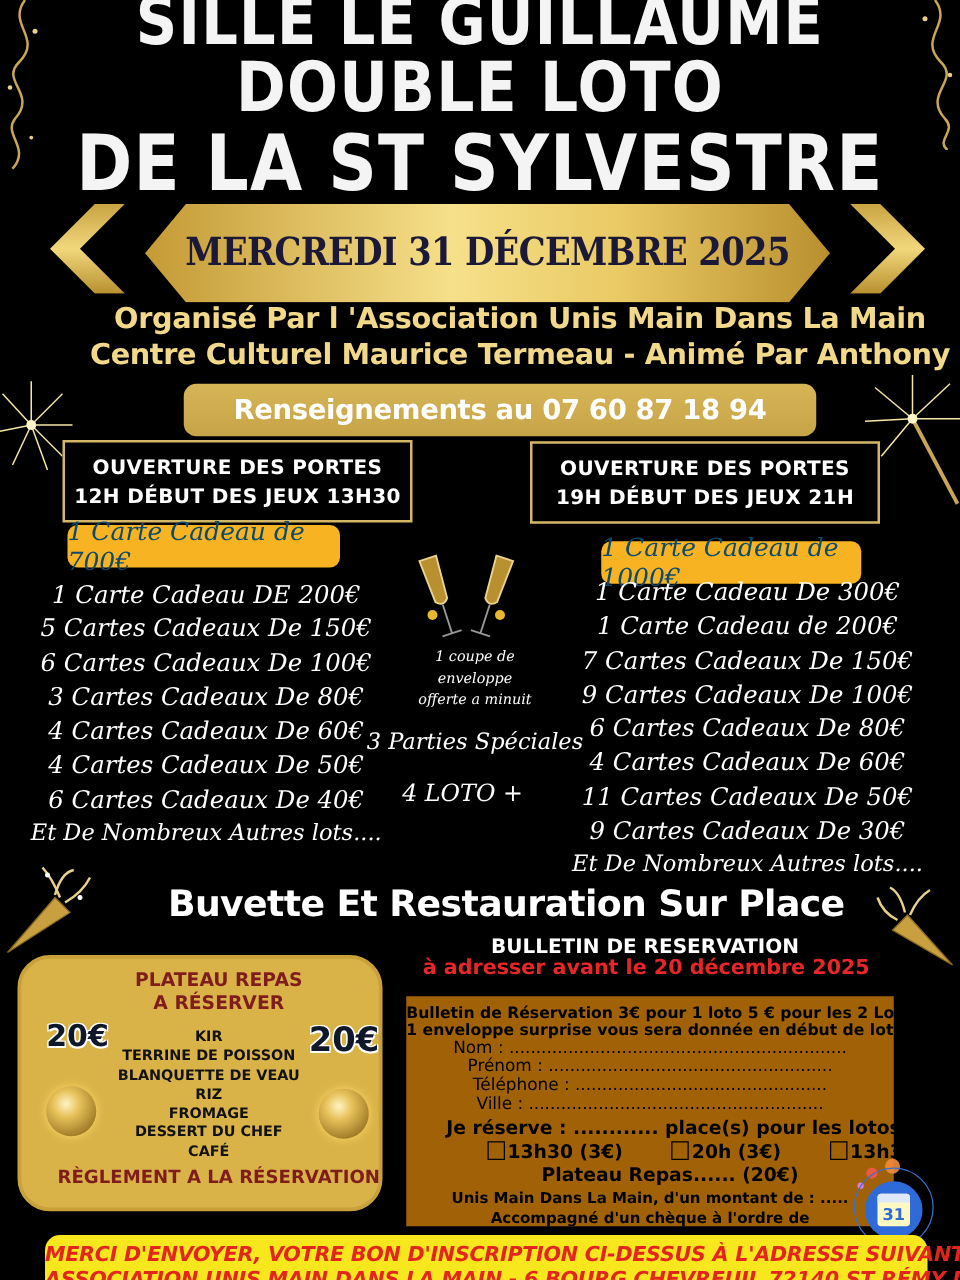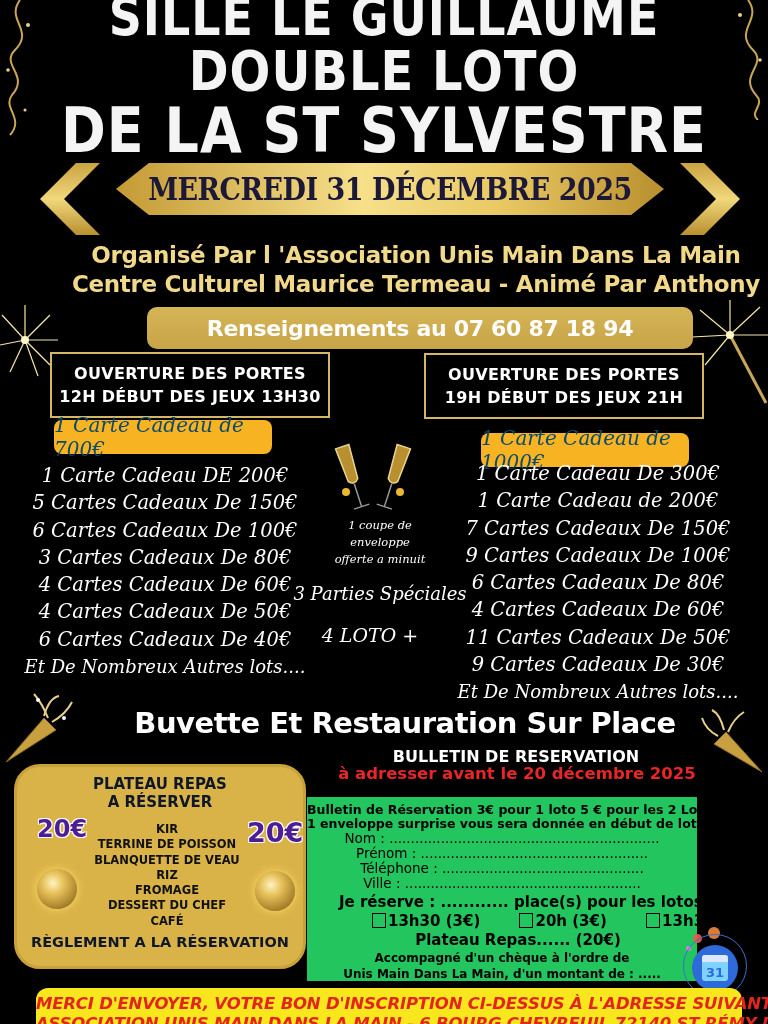--- a/index.html
+++ b/index.html
@@ -10,29 +10,29 @@
     position: absolute; left: 0; width: 768px; text-align: center;
     font-family: "DejaVu Sans", sans-serif; font-weight: 900; color: #f4f4f4;
     letter-spacing: 1px; transform: scaleY(1.15); line-height: 1;
   }
   
   .banner-wrap { position: absolute; left: 40px; top: 163px; width: 700px; height: 72px; }
   .chev { position: absolute; top: 0; width: 60px; height: 72px; background: linear-gradient(180deg,#c9a341,#f1d77c,#b8902f); }
   .chev.left { left: 0; clip-path: polygon(60% 0,100% 0,40% 50%,100% 100%,60% 100%,0 50%); }
   .chev.right { right: 0; clip-path: polygon(0 0,40% 0,100% 50%,40% 100%,0 100%,60% 50%); }
   .banner {
-    position: absolute; left: 76px; top: 0; width: 548px; height: 52px;
+    position: absolute; left: 76px; top: 0; width: 548px; height: 79px;
     background: linear-gradient(90deg,#c49a35,#f6e08a 45%,#e9c963 70%,#b98f2e);
     clip-path: polygon(6% 0,94% 0,100% 50%,94% 100%,6% 100%,0 50%);
     display: flex; align-items: center; justify-content: center;
   }
   .banner span { font-family: "DejaVu Serif", serif; font-weight: bold; font-size: 27px; color: #1b1838; letter-spacing: -0.5px; transform: scaleY(1.15); }
   .org { position: absolute; left: 0; width: 768px; text-align: center; color: #f2d98a; font-weight: bold; font-size: 23px; letter-spacing: -0.3px; margin-left: 32px; }
   .phone-pill {
-    position: absolute; left: 147px; top: 307px; width: 546px; height: 42px;
+    position: absolute; left: 147px; top: 307px; width: 506px; height: 42px;
     background: linear-gradient(180deg,#d6b557,#c6a447); border-radius: 10px;
     display: flex; align-items: center; justify-content: center;
     font-weight: bold; font-size: 22px; color: #fff; letter-spacing: -0.3px;
   }
   .doors {
     position: absolute; height: 66px; border: 2px solid #d4b765; background: #000;
     display: flex; flex-direction: column; align-items: center; justify-content: center;
     font-weight: bold; font-size: 16px; color: #fff; line-height: 1.45; letter-spacing: 0.3px;
   }
   .grand-prize {
@@ -43,42 +43,42 @@
   .prize-list { position: absolute; text-align: center; font-family: "DejaVu Serif", serif; font-style: italic; font-size: 19.5px; color: #fff; }
   .prize-list div { height: 27.3px; line-height: 27.3px; white-space: nowrap; }
   .center-col { position: absolute; text-align: center; font-family: "DejaVu Serif", serif; font-style: italic; color: #fff; }
   .buvette { position: absolute; left: 0; top: 706px; width: 810px; text-align: center; font-weight: bold; font-size: 29px; color: #fff; letter-spacing: -0.5px; }
   .bulletin-title { position: absolute; left: 340px; top: 747px; width: 352px; text-align: center; font-weight: bold; font-size: 16px; color: #fff; }
   .bulletin-deadline { position: absolute; left: 322px; top: 764px; width: 390px; text-align: center; font-weight: bold; font-size: 16.5px; color: #e8262a; }
   .menu-card {
     position: absolute; left: 14px; top: 764px; width: 292px; height: 205px;
     background: #d9b348; border-radius: 26px; border: 3px solid #c8a13b;
   }
-  .menu-card .t { position: absolute; left: 0; width: 100%; text-align: center; font-weight: 900; color: #0f172a; }
+  .menu-card .t { position: absolute; left: 15px; width: 100%; text-align: center; font-weight: 900; color: #7f1d1d; }
   .menu-items { position: absolute; left: 60px; top: 55px; width: 180px; text-align: center; font-weight: bold; font-size: 11.5px; color: #111; line-height: 15.3px; }
-  .price-badge { position: absolute; font-weight: 900; font-size: 24px; color: #4c1d95; text-shadow: 1px 1px 0 #fff, -1px -1px 0 #fff, 1px -1px 0 #fff, -1px 1px 0 #fff; }
+  .price-badge { position: absolute; font-weight: 900; font-size: 24px; color: #0f172a; text-shadow: 1px 1px 0 #fff, -1px -1px 0 #fff, 1px -1px 0 #fff, -1px 1px 0 #fff; }
   .disco { position: absolute; width: 40px; height: 40px; border-radius: 50%;
     background: radial-gradient(circle at 40% 35%, #fff3c4 0%, #e7c25a 30%, #9a7322 80%);
     box-shadow: 0 0 8px #ffd966; }
-  .form-box { position: absolute; left: 307px; top: 797px; width: 390px; height: 184px; background: #22c55e; color: #000; text-align: center; }
+  .form-box { position: absolute; left: 325px; top: 797px; width: 390px; height: 184px; background: #a16207; color: #000; text-align: center; }
   .form-box .fl { font-size: 12.5px; font-weight: bold; line-height: 14px; white-space: nowrap; }
   .form-box .field { font-size: 13.5px; line-height: 15px; white-space: nowrap; }
   .form-box .big { font-size: 15px; font-weight: bold; line-height: 19px; white-space: nowrap; margin-left: 32px; }
   .form-box .small { font-size: 12px; font-weight: bold; line-height: 16px; white-space: nowrap; }
   .cb { display: inline-block; width: 14px; height: 15px; border: 1.5px solid #000; vertical-align: -2px; margin-right: 2px; }
   .cb-opt { display: inline-block; margin: 0 1px; padding-left: 32px; }
   .footer-bar {
     position: absolute; left: 36px; top: 988px; width: 706px; height: 50px;
     background: #f8e71c; border-radius: 12px; text-align: center;
     font-weight: 900; font-style: italic; font-size: 16.5px; color: #e3251d; line-height: 20px; padding-top: 6px;
     letter-spacing: -0.2px;
   }
   .cal-widget { position: absolute; left: 683px; top: 934px; width: 64px; height: 64px; border-radius: 50%; border: 1.5px solid #3a6fd0; }
   .cal-inner { position: absolute; left: 692px; top: 945px; width: 46px; height: 46px; border-radius: 50%; background: #2f6ad9; display: flex; align-items: center; justify-content: center; }
-  .cal-page { width: 26px; height: 26px; background: #7dd3fc; border-radius: 3px; position: relative; display: flex; align-items: flex-end; justify-content: center; }
+  .cal-page { width: 26px; height: 26px; background: #fef9c3; border-radius: 3px; position: relative; display: flex; align-items: flex-end; justify-content: center; }
   .cal-page::before { content: ""; position: absolute; left: 0; top: 0; width: 100%; height: 7px; background: #dfe8fb; border-radius: 3px 3px 0 0; }
   .cal-page span { font-size: 13px; color: #2f6ad9; font-weight: bold; line-height: 17px; }
   .dot { position: absolute; border-radius: 50%; }
   .sparkle { position: absolute; }
 </style>
 </head>
 <body>
 
 <svg class="abs" style="left:0;top:0" width="40" height="140" viewBox="0 0 40 140">
   <path d="M20 0 C5 20 35 30 15 50 C0 65 30 75 12 95 C2 108 25 118 10 135" stroke="#c9a656" stroke-width="2" fill="none"></path>
@@ -245,22 +245,22 @@
   <div class="field">Prénom : .....................................................</div>
   <div class="field">Téléphone : ...............................................</div>
   <div class="field">Ville : .......................................................</div>
   <div class="big" style="margin-top:2px;">Je réserve : ............ place(s) pour les lotos de :</div>
   <div class="big">
     <span class="cb-opt"><span class="cb"></span><span>13h30 (3€)</span></span>
     <span class="cb-opt"><span class="cb"></span><span>20h (3€)</span></span>
     <span class="cb-opt"><span class="cb"></span><span>13h30 et 20h (1€)</span></span>
   </div>
   <div class="big">Plateau Repas...... (20€)</div>
+  <div class="small">Unis Main Dans La Main, d'un montant de : .....</div>
   <div class="small">Accompagné d'un chèque à l'ordre de</div>
-  <div class="small">Unis Main Dans La Main, d'un montant de : .....</div>
 </div>
 
 <div class="dot" style="left:708px;top:927px;width:12px;height:12px;background:#f08a3c;opacity:.9;"></div>
 <div class="dot" style="left:693px;top:934px;width:9px;height:9px;background:#ef5a4a;opacity:.9;"></div>
 <div class="dot" style="left:686px;top:946px;width:5px;height:5px;background:#e07be0;"></div>
 <div class="cal-widget"></div>
 <div class="cal-inner">
   <div class="cal-page">
     <span>31</span>
   </div>

